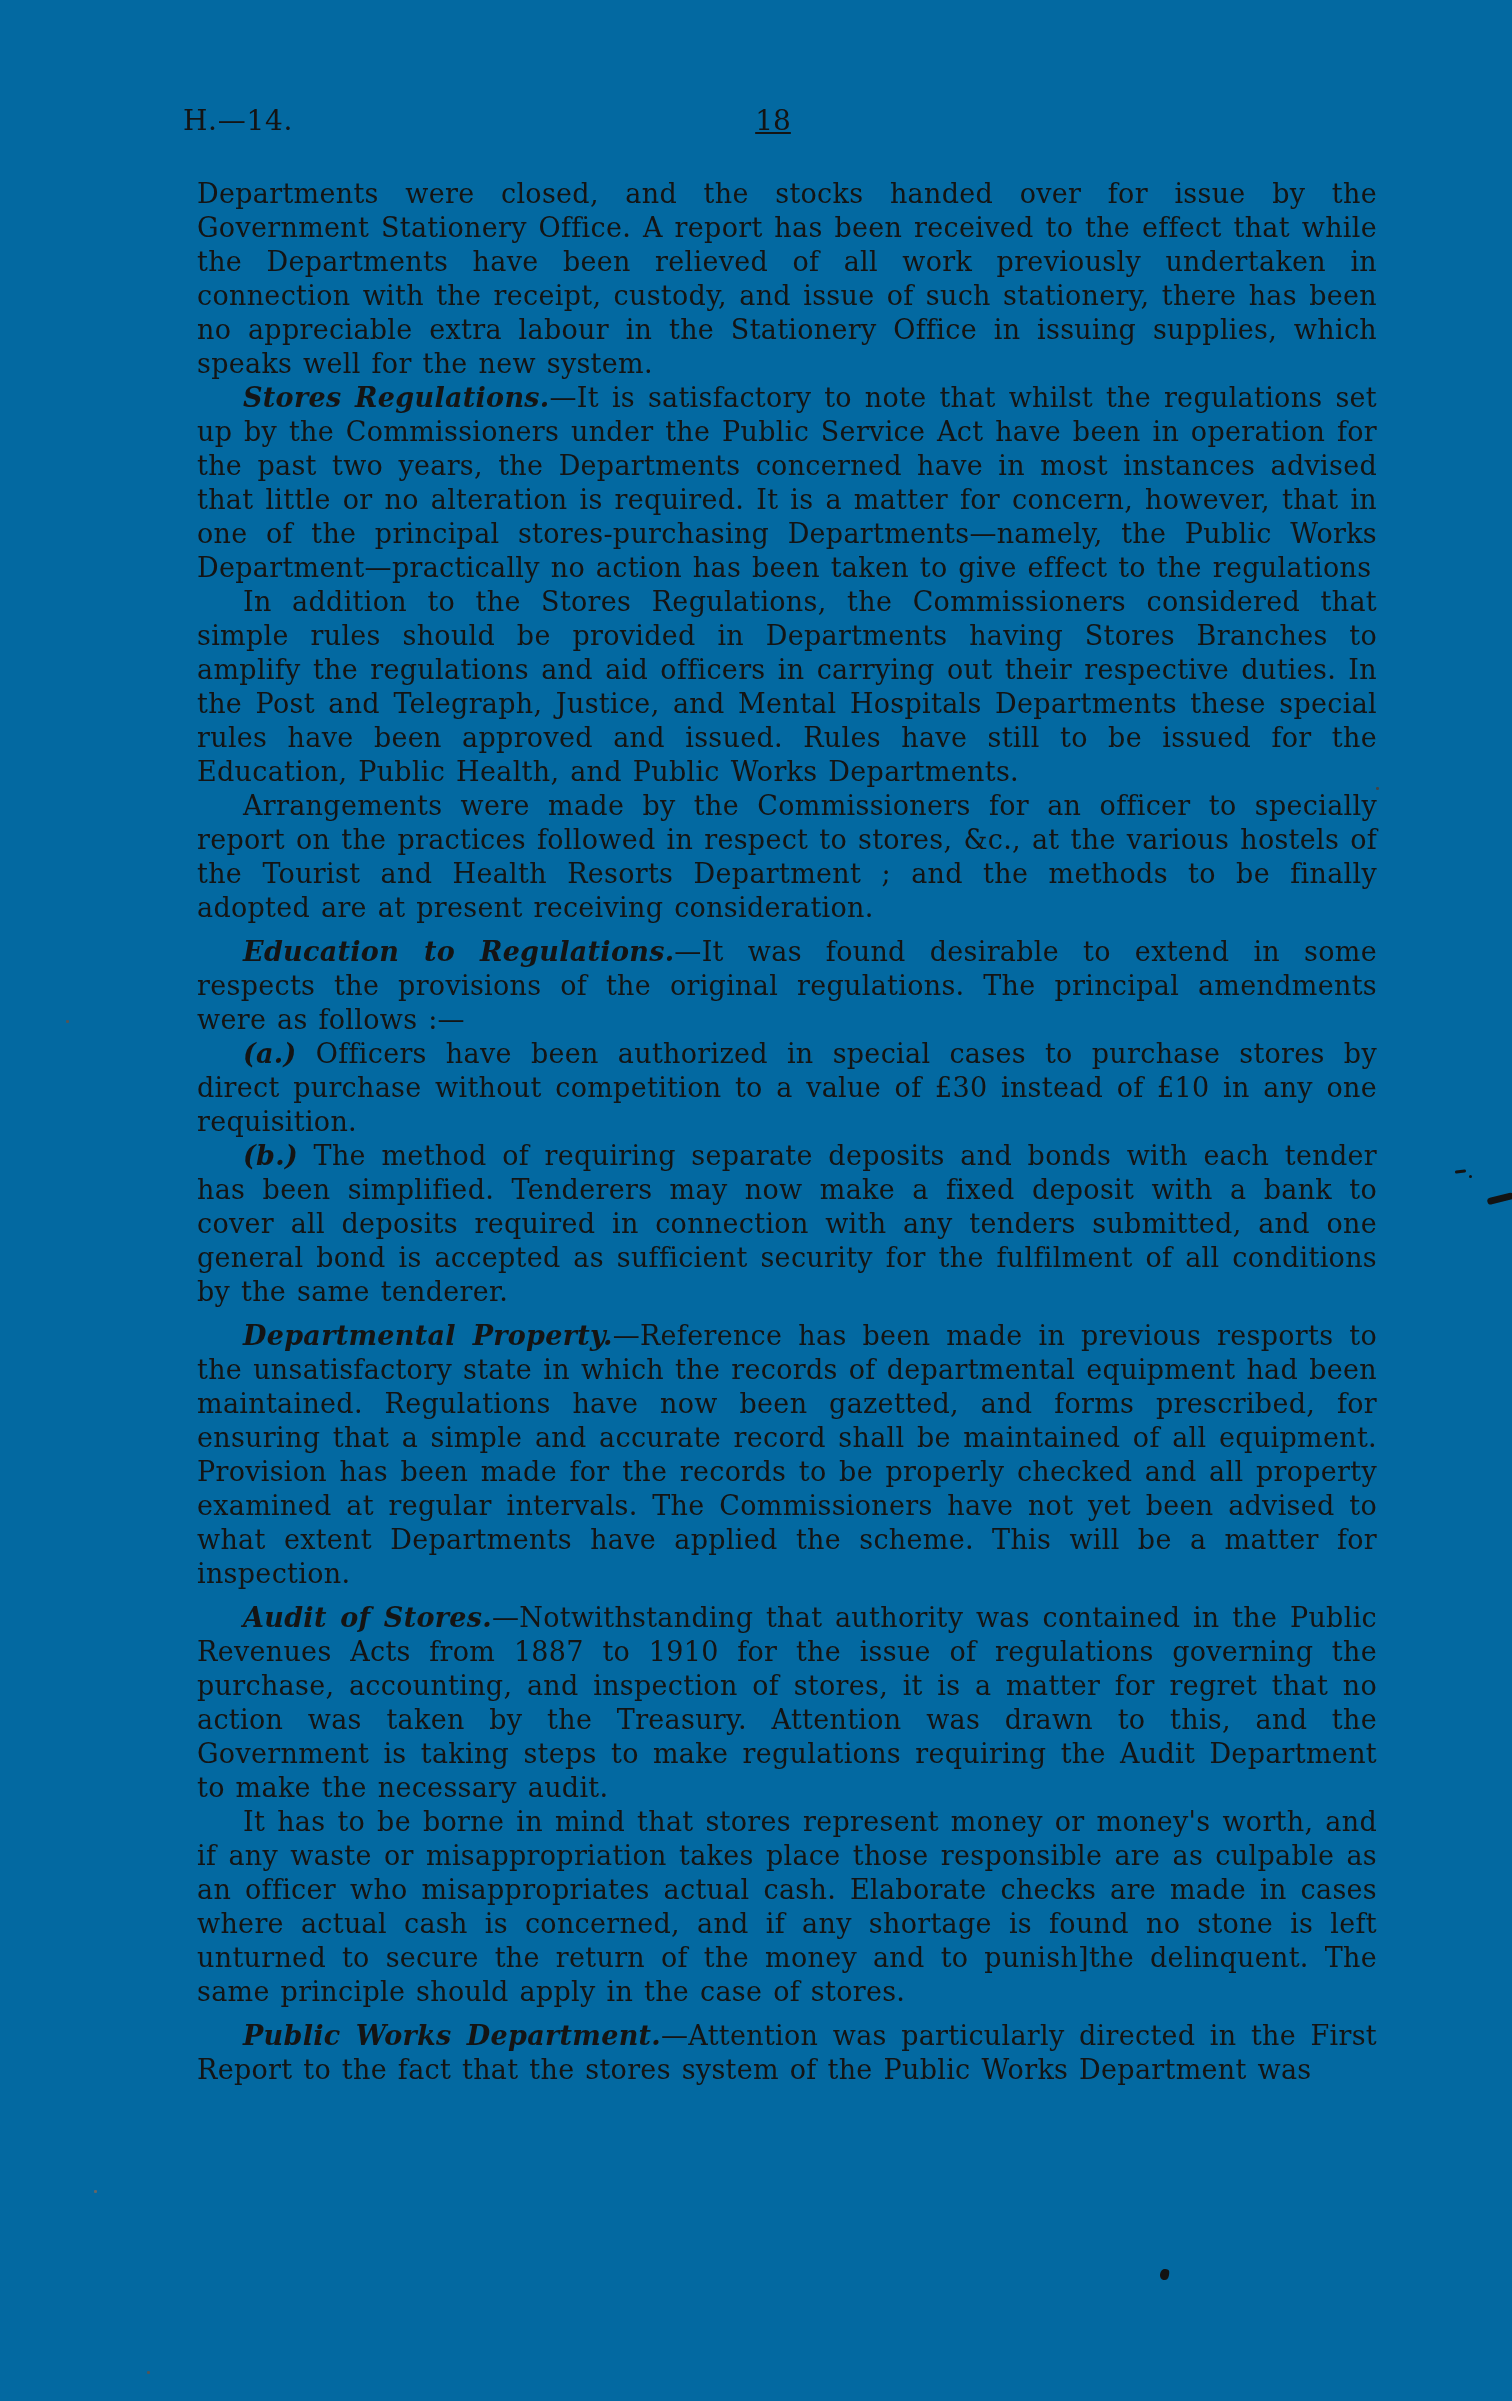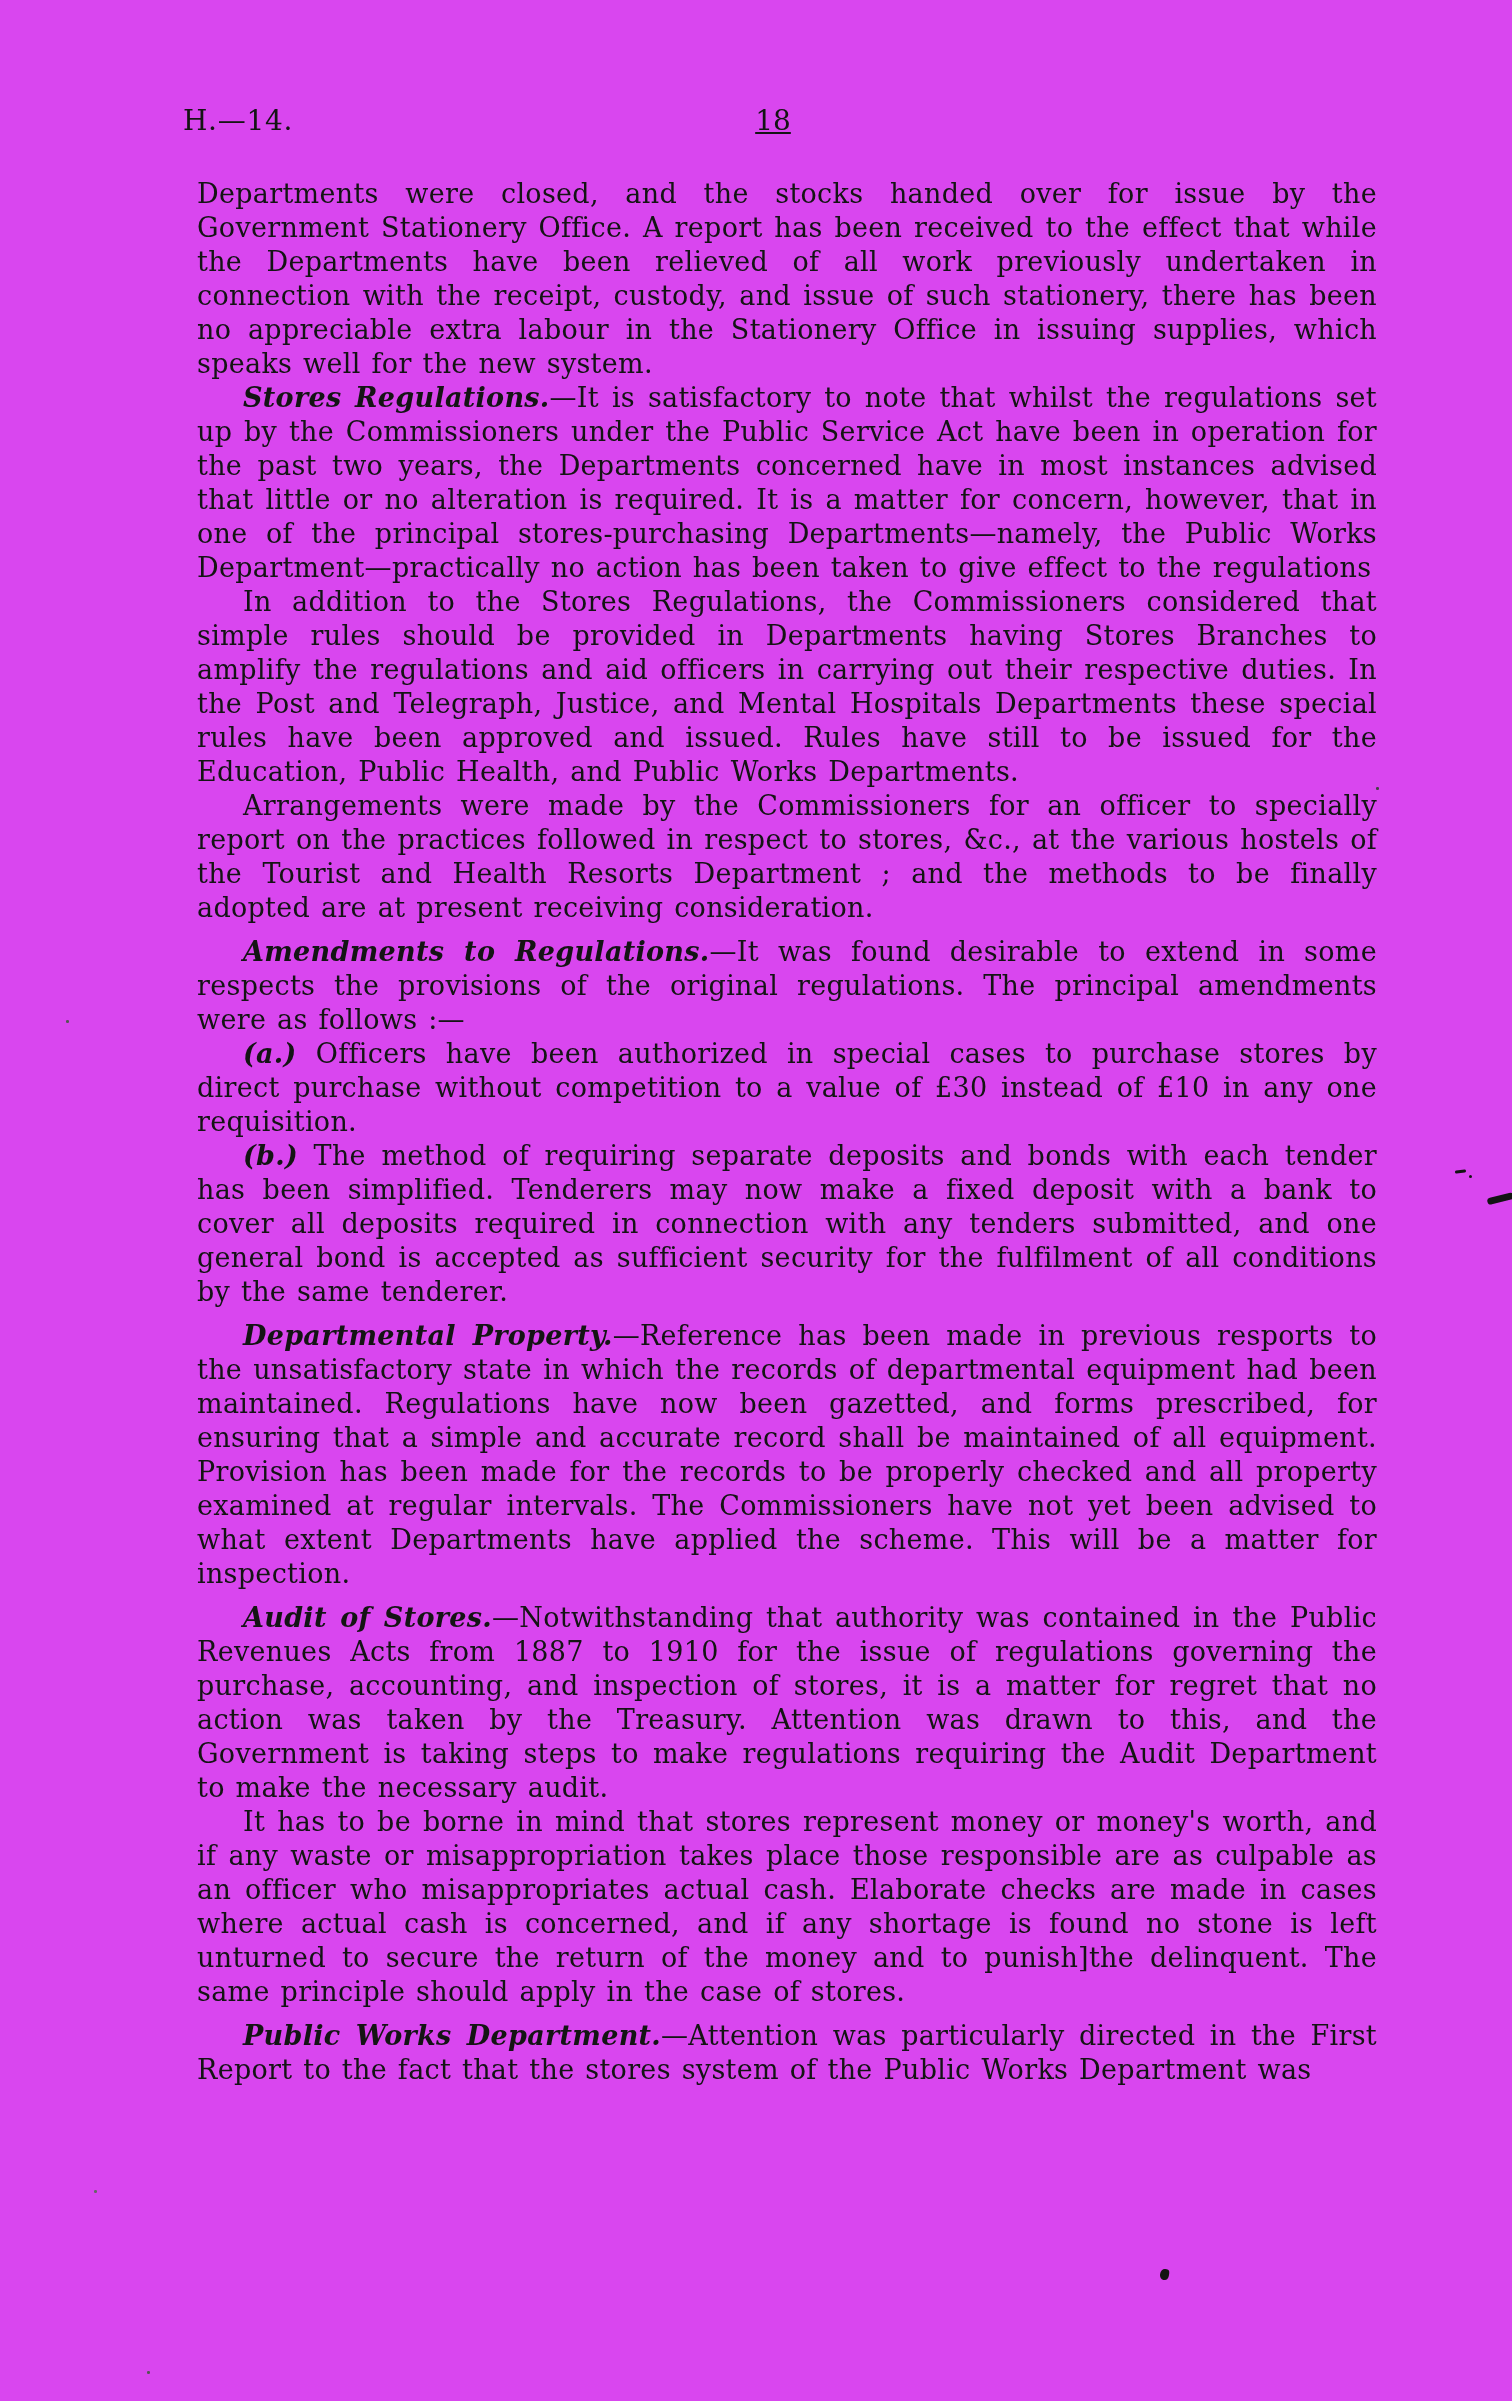--- a/index.html
+++ b/index.html
@@ -4,21 +4,21 @@
 <style>
   html, body {
     margin: 0;
     padding: 0;
     background: #ffffff;
   }
   .page {
     position: relative;
     width: 1512px;
     height: 2401px;
-    background: #d946ef;
+    background: #0369a1;
     color: #141414;
     font-family: "DejaVu Serif", "Liberation Serif", serif;
     overflow: hidden;
   }
   
   .page-header {
     position: absolute;
     left: 183px;
     top: 103px;
     width: 1180px;
@@ -106,21 +106,21 @@
     <p class="para"><span>Departments were closed, and the stocks handed over for issue by the Government Stationery Office. A report has been received to the effect that while the Departments have been relieved of all work previously undertaken in connection with the receipt, custody, and issue of such stationery, there has been no appreciable extra labour in the Stationery Office in issuing supplies, which speaks well for the new system.</span></p>
 
 
 
     <p class="para indent"><i class="lead">Stores Regulations.</i><span>—It is satisfactory to note that whilst the regulations set up by the Commissioners under the Public Service Act have been in operation for the past two years, the Departments concerned have in most instances advised that little or no alteration is required. It is a matter for concern, however, that in one of the principal stores-purchasing Departments—namely, the Public Works Department—practically no action has been taken to give effect to the regulations</span></p>
 
     <p class="para indent"><span>In addition to the Stores Regulations, the Commissioners considered that simple rules should be provided in Departments having Stores Branches to amplify the regulations and aid officers in carrying out their respective duties. In the Post and Telegraph, Justice, and Mental Hospitals Departments these special rules have been approved and issued. Rules have still to be issued for the Education, Public Health, and Public Works Departments.</span></p>
 
     <p class="para indent"><span>Arrangements were made by the Commissioners for an officer to specially report on the practices followed in respect to stores, &amp;c., at the various hostels of the Tourist and Health Resorts Department ; and the methods to be finally adopted are at present receiving consideration.</span></p>
 
-    <p class="para indent space-before"><i class="lead">Amendments to Regulations.</i><span>—It was found desirable to extend in some respects the provisions of the original regulations. The principal amendments were as follows :—</span></p>
+    <p class="para indent space-before"><i class="lead">Education to Regulations.</i><span>—It was found desirable to extend in some respects the provisions of the original regulations. The principal amendments were as follows :—</span></p>
 
     <p class="para indent"><i class="lead">(a.)</i><span> Officers have been authorized in special cases to purchase stores by direct purchase without competition to a value of £30 instead of £10 in any one requisition.</span></p>
 
     <p class="para indent"><i class="lead">(b.)</i><span> The method of requiring separate deposits and bonds with each tender has been simplified. Tenderers may now make a fixed deposit with a bank to cover all deposits required in connection with any tenders submitted, and one general bond is accepted as sufficient security for the fulfilment of all conditions by the same tenderer.</span></p>
 
     <p class="para indent space-before"><i class="lead">Departmental Property.</i><span>—Reference has been made in previous resports to the unsatisfactory state in which the records of departmental equipment had been maintained. Regulations have now been gazetted, and forms prescribed, for ensuring that a simple and accurate record shall be maintained of all equipment. Provision has been made for the records to be properly checked and all property examined at regular intervals. The Commissioners have not yet been advised to what extent Departments have applied the scheme. This will be a matter for inspection.</span></p>
 
     <p class="para indent space-before"><i class="lead">Audit of Stores.</i><span>—Notwithstanding that authority was contained in the Public Revenues Acts from 1887 to 1910 for the issue of regulations governing the purchase, accounting, and inspection of stores, it is a matter for regret that no action was taken by the Treasury. Attention was drawn to this, and the Government is taking steps to make regulations requiring the Audit Department to make the necessary audit.</span></p>
 
     <p class="para indent"><span>It has to be borne in mind that stores represent money or money's worth, and if any waste or misappropriation takes place those responsible are as culpable as an officer who misappropriates actual cash. Elaborate checks are made in cases where actual cash is concerned, and if any shortage is found no stone is left unturned to secure the return of the money and to punish]the delinquent. The same principle should apply in the case of stores.</span></p>

